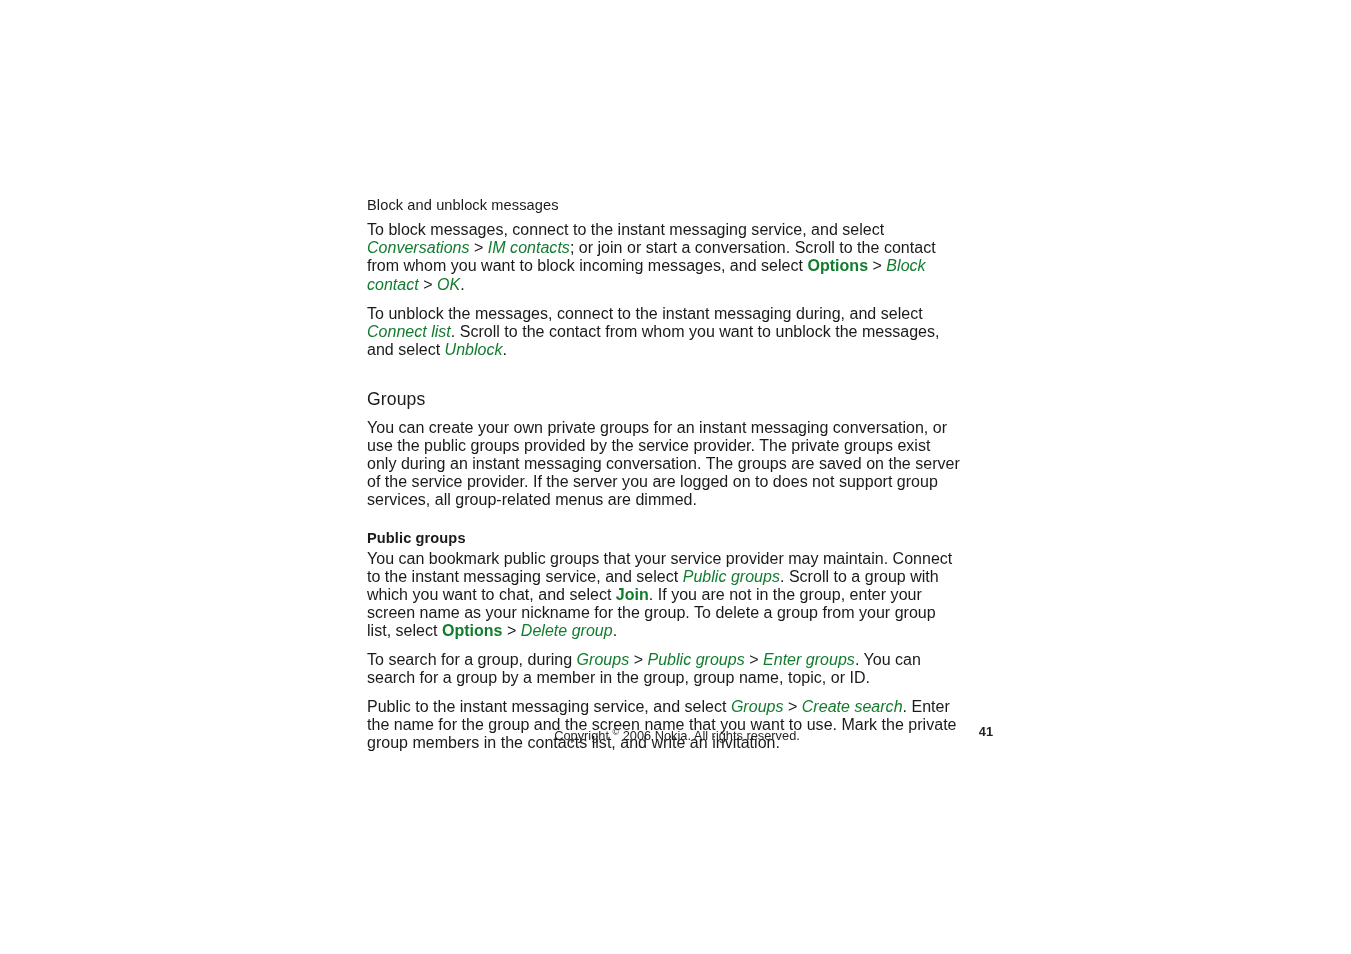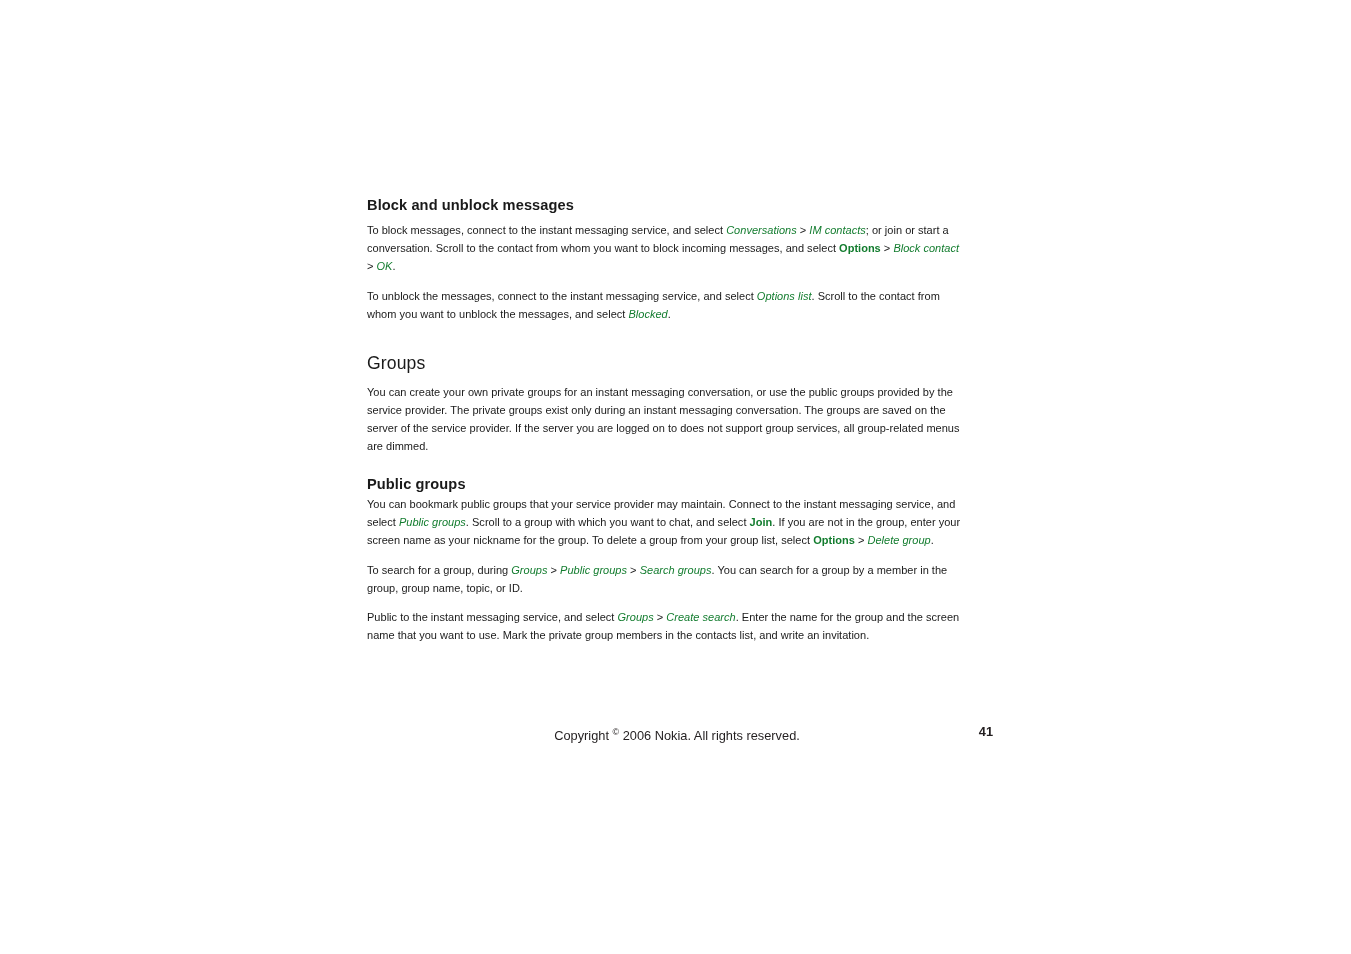--- a/index.html
+++ b/index.html
@@ -19,21 +19,21 @@
   #page {
     position: absolute;
     left: 367px;
     top: 196px;
     width: 614px;
   }
 
   
   .h1 {
     font-size: 14.6px;
-    font-weight: bold;
+    font-weight: normal;
     color: #1a1a1a;
     letter-spacing: 0.1px;
     margin: 0 0 7px 0;
     line-height: 1.25;
   }
   .h2 {
     font-size: 17.6px;
     font-weight: normal;
     color: #1a1a1a;
     letter-spacing: 0.1px;
@@ -47,21 +47,21 @@
     letter-spacing: 0.1px;
     margin: 0 0 2px 0;
     line-height: 1.25;
   }
 
   .sec-gap-groups { margin-top: 30px; }
   .sec-gap-sub    { margin-top: 20px; }
 
   
   p.body {
-    font-size: 11px;
+    font-size: 16px;
     line-height: 18.1px;
     color: #1a1a1a;
     margin: 0 17px 11px 0;
     text-align: left;
     letter-spacing: 0.02px;
   }
   p.body.tight { margin-bottom: 0; }
 
   
   .mi {              
@@ -114,26 +114,26 @@
     text-align: right;
     margin-left: 42px;
   }
 </style>
 </head>
 <body>
 
 <div id="page">
     <div class="h1">Block and unblock messages</div>
     <p class="body"><span>To block messages, connect to the instant messaging service, and select </span><span class="mi">Conversations</span><span class="sep"> &gt; </span><span class="mi">IM contacts</span><span>; or join or start a conversation. Scroll to the contact from whom you want to block incoming messages, and select </span><span class="mb">Options</span><span class="sep"> &gt; </span><span class="mi">Block contact</span><span class="sep"> &gt; </span><span class="mi">OK</span><span>.</span></p>
-    <p class="body"><span>To unblock the messages, connect to the instant messaging service, and select </span><span class="mi">Options list</span><span>. Scroll to the contact from whom you want to unblock the messages, and select </span><span class="mi">Blocked</span><span>.</span></p>
+    <p class="body"><span>To unblock the messages, connect to the instant messaging during, and select </span><span class="mi">Connect list</span><span>. Scroll to the contact from whom you want to unblock the messages, and select </span><span class="mi">Unblock</span><span>.</span></p>
     <div class="h2 sec-gap-groups">Groups</div>
     <p class="body"><span>You can create your own private groups for an instant messaging conversation, or use the public groups provided by the service provider. The private groups exist only during an instant messaging conversation. The groups are saved on the server of the service provider. If the server you are logged on to does not support group services, all group-related menus are dimmed.</span></p>
     <div class="h3 sec-gap-sub">Public groups</div>
     <p class="body"><span>You can bookmark public groups that your service provider may maintain. Connect to the instant messaging service, and select </span><span class="mi">Public groups</span><span>. Scroll to a group with which you want to chat, and select </span><span class="mb">Join</span><span>. If you are not in the group, enter your screen name as your nickname for the group. To delete a group from your group list, select </span><span class="mb">Options</span><span class="sep"> &gt; </span><span class="mi">Delete group</span><span>.</span></p>
-    <p class="body"><span>To search for a group, during </span><span class="mi">Groups</span><span class="sep"> &gt; </span><span class="mi">Public groups</span><span class="sep"> &gt; </span><span class="mi">Search groups</span><span>. You can search for a group by a member in the group, group name, topic, or ID.</span></p>
+    <p class="body"><span>To search for a group, during </span><span class="mi">Groups</span><span class="sep"> &gt; </span><span class="mi">Public groups</span><span class="sep"> &gt; </span><span class="mi">Enter groups</span><span>. You can search for a group by a member in the group, group name, topic, or ID.</span></p>
     <p class="body tight"><span>Public to the instant messaging service, and select </span><span class="mi">Groups</span><span class="sep"> &gt; </span><span class="mi">Create search</span><span>. Enter the name for the group and the screen name that you want to use. Mark the private group members in the contacts list, and write an invitation.</span></p>
   </div>
 
 <div id="footer">
   <div class="copy">
     <span>Copyright </span><span class="reg">©</span><span> 2006 Nokia. All rights reserved.</span>
   </div>
   <div class="pageno">41</div>
 </div>
 

